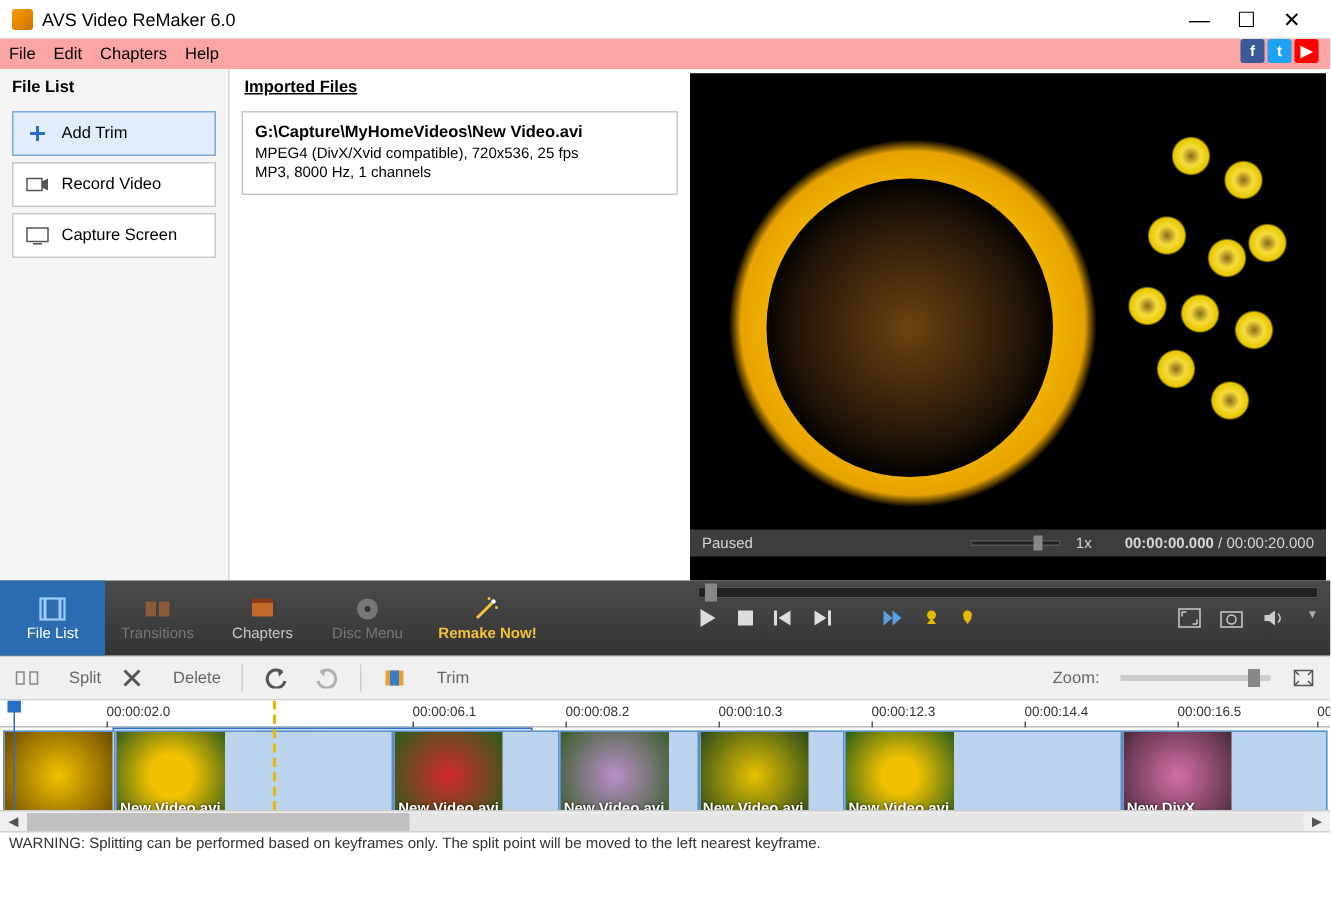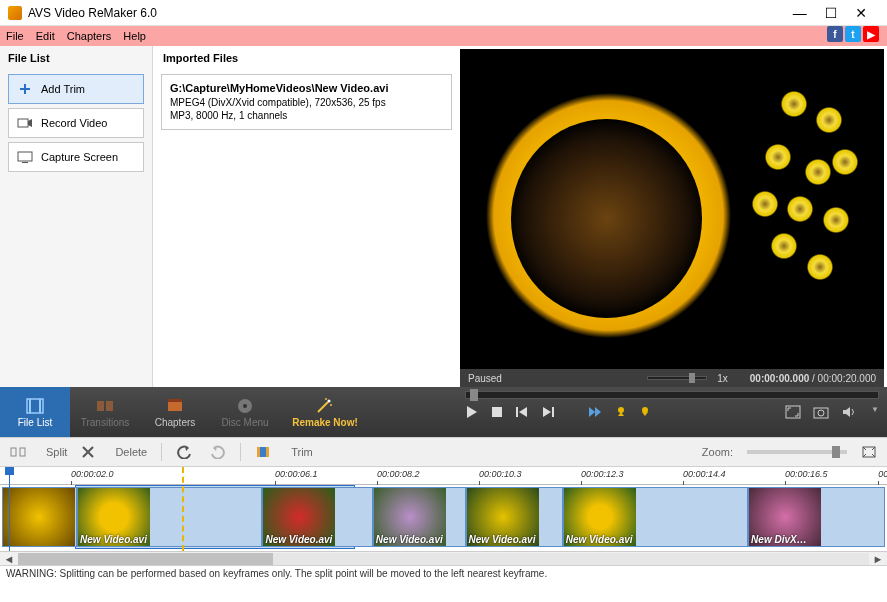--- a/index.html
+++ b/index.html
@@ -21,31 +21,31 @@
 
 .main { display: flex; height: 341px; }
 .left-panel { width: 460px; display: flex; background: #fff; }
 .file-list-col { width: 153px; background: #f5f5f5; border-right: 1px solid #d8d8d8; }
 .file-list-col h4 { font-size: 11px; font-weight: bold; padding: 6px 8px; }
 .side-btn { display: flex; align-items: center; height: 30px; margin: 4px 8px; padding: 0 8px; background: #fff; border: 1px solid #c8c8c8; font-size: 11px; gap: 8px; }
 .side-btn.selected { background: #e1edfb; border-color: #7aa9de; }
 .side-btn .ico { width: 16px; height: 14px; display: flex; align-items: center; justify-content: center; }
 
 .imported-col { flex: 1; }
-.imported-col h4 { font-size: 11px; font-weight: bold; padding: 6px 10px; }
+.imported-col h4 { font-size: 11px; font-weight: bold; padding: 6px 10px; text-decoration: underline; }
 .imported-item { margin: 4px 8px; border: 1px solid #c8c8c8; padding: 6px 8px; font-size: 10px; line-height: 1.35; }
 .imported-item .path { font-weight: bold; font-size: 11px; }
 
 .preview { flex: 1; background: #000; position: relative; margin: 3px 3px 0 0; }
 .preview-img { position: absolute; inset: 0; bottom: 18px; background: radial-gradient(circle at 35% 48%, #3a230a 0%, #2a1807 18%, #000 22%), radial-gradient(circle at 75% 30%, #f5dc3a 0%, #e6c700 10%, transparent 12%); background-color: #3c6b1a; overflow: hidden; }
 .sunflower-center { position:absolute; left:12%; top:22%; width:45%; height:62%; border-radius:50%; background: radial-gradient(circle, #6b4310 0%, #3a230a 38%, #1b1006 60%, #000 72%); }
 .petals { position:absolute; left:4%; top:6%; width:62%; height:92%; border-radius:50%; background: radial-gradient(circle, transparent 42%, #f2b400 46%, #e6a200 58%, transparent 62%); }
 .small-flowers { position:absolute; right:2%; top:6%; width:38%; height:82%; }
 .small-flowers span{position:absolute;width:30px;height:30px;border-radius:50%;background:radial-gradient(circle,#8a6a1a 0%, #f5dc3a 30%,#e6c700 55%,transparent 62%);}
-.preview-status { position: absolute; left: 0; right: 0; bottom: 0; height: 18px; background: #3d3d3d; color: #d8d8d8; display: flex; align-items: center; font-size: 10px; padding: 0 8px; gap: 10px; }
+.preview-status { position: absolute; left: 0; right: 0; bottom: 16px; height: 18px; background: #3d3d3d; color: #d8d8d8; display: flex; align-items: center; font-size: 10px; padding: 0 8px; gap: 10px; }
 .preview-status .spacer { flex: 1; }
 .mini-slider{ width:60px; height:4px; background:#222; position:relative; border:1px solid #555;}
 .mini-slider .knob{position:absolute;width:6px;height:10px;background:#888;top:-4px;left:70%;}
 
 
 .dark-bar { height: 50px; background: linear-gradient(#4b4b4b,#343434); display: flex; align-items: stretch; color: #c8c8c8; font-size: 10px; position: relative; }
 .dark-tab { width: 70px; display: flex; flex-direction: column; align-items: center; justify-content: center; gap: 2px; cursor: default; }
 .dark-tab.active { background: #2c6cb0; color: #fff; }
 .dark-tab.disabled { color: #777; }
 .dark-tab .ico { width: 20px; height: 18px; }
@@ -57,21 +57,21 @@
 .play-controls .right { margin-left: auto; display:flex; gap:12px; }
 
 
 .edit-bar { height: 30px; background: #f0f0f0; border-top: 1px solid #d0d0d0; border-bottom: 1px solid #d0d0d0; display: flex; align-items: center; padding: 0 10px; gap: 14px; font-size: 11px; color: #666; }
 .edit-bar .item { display: flex; align-items: center; gap: 20px; }
 .edit-bar .spacer { flex: 1; }
 .edit-bar .zoom-slider { width: 100px; height: 4px; background: #ccc; position: relative; }
 .edit-bar .zoom-slider .knob { position: absolute; width: 8px; height: 12px; background: #888; top: -4px; left: 85%; }
 
 
-.timeline { height: 84px; background: #fff; position: relative; overflow: hidden; font-style: italic; }
+.timeline { height: 73px; background: #fff; position: relative; overflow: hidden; }
 .time-ruler { height: 18px; position: relative; border-bottom: 1px solid #bbb; }
 .time-ruler .tick { position: absolute; top: 2px; font-size: 9px; color: #333; }
 .time-ruler .tick::before{content:"";position:absolute;left:0;top:12px;width:1px;height:4px;background:#555;}
 .play-head { position:absolute; top:0; bottom:0; width:1px; background:#2a6fc7; }
 .play-head::before{content:"";position:absolute;top:0;left:-4px;width:9px;height:8px;background:#2a6fc7;}
 .marker { position:absolute; top:0; bottom:0; width:0; border-left:2px dashed #e6b800;}
 .clips { position: absolute; top: 20px; left: 2px; right: 2px; bottom: 8px; display: flex; }
 .clip { height: 60px; border: 1px solid #5a8fc9; position: relative; overflow: hidden; background:#bcd3ee; }
 .clip .thumb { position:absolute; left:0; top:0; width:72px; height:100%; background:#556b2f; }
 .clip .label { position:absolute; left:2px; bottom:1px; color:#fff; font-size:10px; font-weight:bold; text-shadow:0 0 2px #000; white-space:nowrap; }

